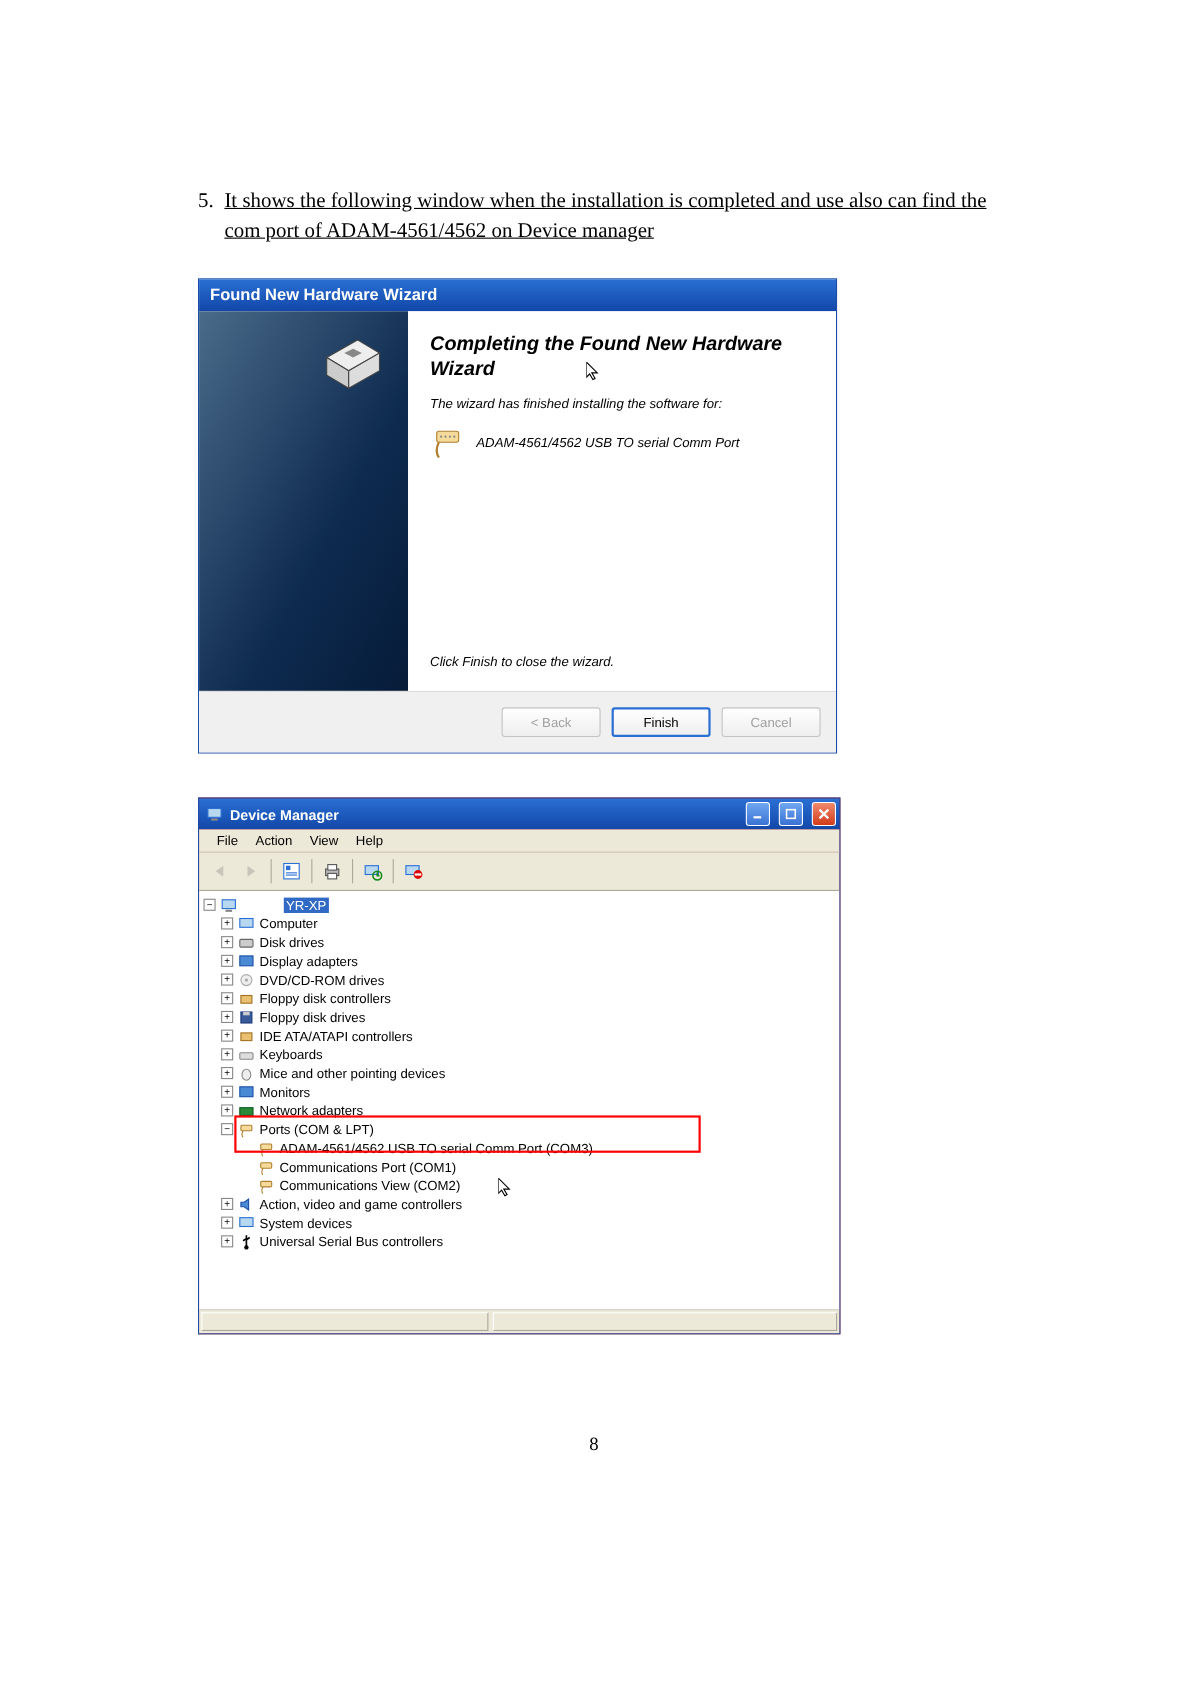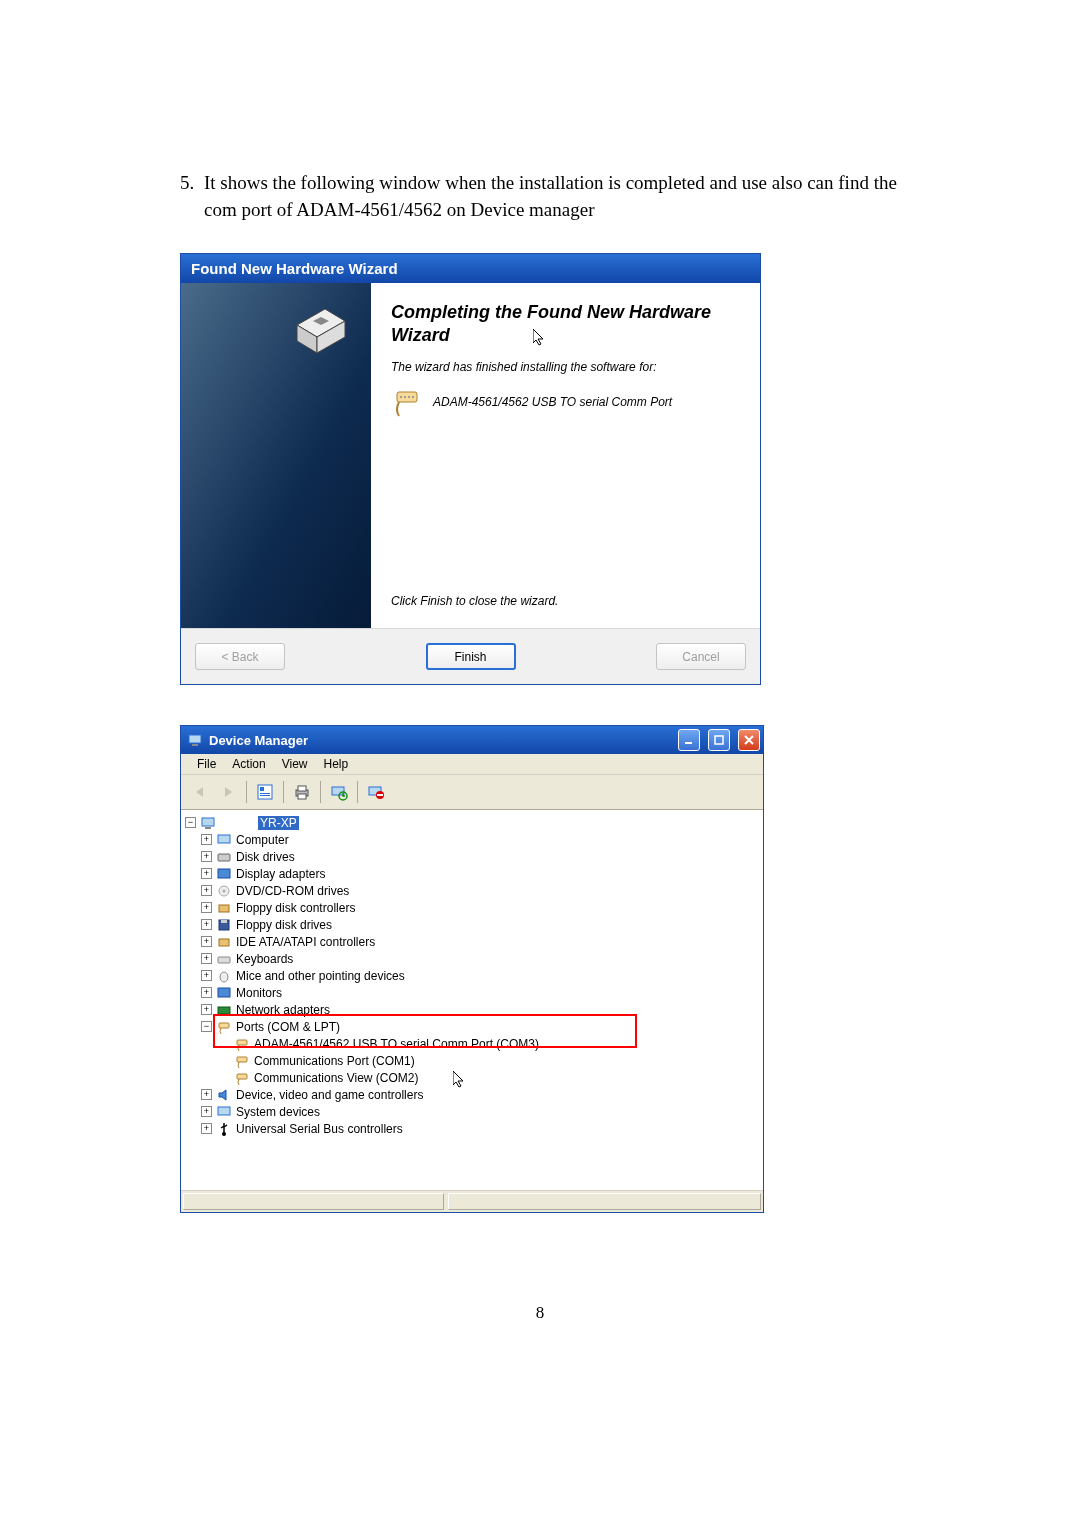--- a/index.html
+++ b/index.html
@@ -15,21 +15,21 @@
   }
   .instruction {
     font-family: "Times New Roman", serif;
     font-size: 19px;
     color: #000;
     line-height: 1.4;
     margin-bottom: 30px;
     display: flex;
   }
   .instruction .num { width: 24px; flex-shrink: 0; }
-  .instruction .txt { flex: 1; }
+  .instruction .txt { flex: 1; text-decoration: underline; }
 
   
   .wizard-window {
     border: 1px solid #1b4da8;
     width: 581px;
     margin-left: 0;
     background: #fff;
   }
   .wizard-titlebar {
     background: linear-gradient(to bottom, #2a6fd4 0%, #1147a8 100%);
@@ -87,21 +87,21 @@
   .wizard-close {
     margin-top: auto;
     font-size: 12px;
     padding-bottom: 10px;
   }
   .wizard-footer {
     background: #f0f0f0;
     border-top: 1px solid #d8d8d8;
     padding: 14px 14px;
     display: flex;
-    justify-content: space-between;
+    justify-content: flex-end;
     gap: 10px;
   }
   .wizard-footer button {
     width: 90px;
     height: 27px;
     font-size: 12px;
     font-family: Tahoma, Arial, sans-serif;
     border: 1px solid #888;
     border-radius: 3px;
     background: linear-gradient(to bottom, #fff, #eee);
@@ -593,21 +593,21 @@
               </ul>
             </li>
             <li>
                 <div class="tree-row indent1">
                   <span class="expander">+</span>
                   <span class="tree-icon">
                     <svg width="16" height="16">
                       <path d="M3 6 L6 6 L10 3 L10 13 L6 10 L3 10 Z" fill="#4a8ad4" stroke="#1b4da8"></path>
                     </svg>
                   </span>
-                  <span class="tree-label">Device, video and game controllers</span>
+                  <span class="tree-label">Action, video and game controllers</span>
                 </div>
               </li>
             <li>
                 <div class="tree-row indent1">
                   <span class="expander">+</span>
                   <span class="tree-icon">
                     <svg width="16" height="16">
                       <rect x="2" y="3" width="12" height="8" fill="#b8d8f0" stroke="#2a6fd4"></rect>
                     </svg>
                   </span>

